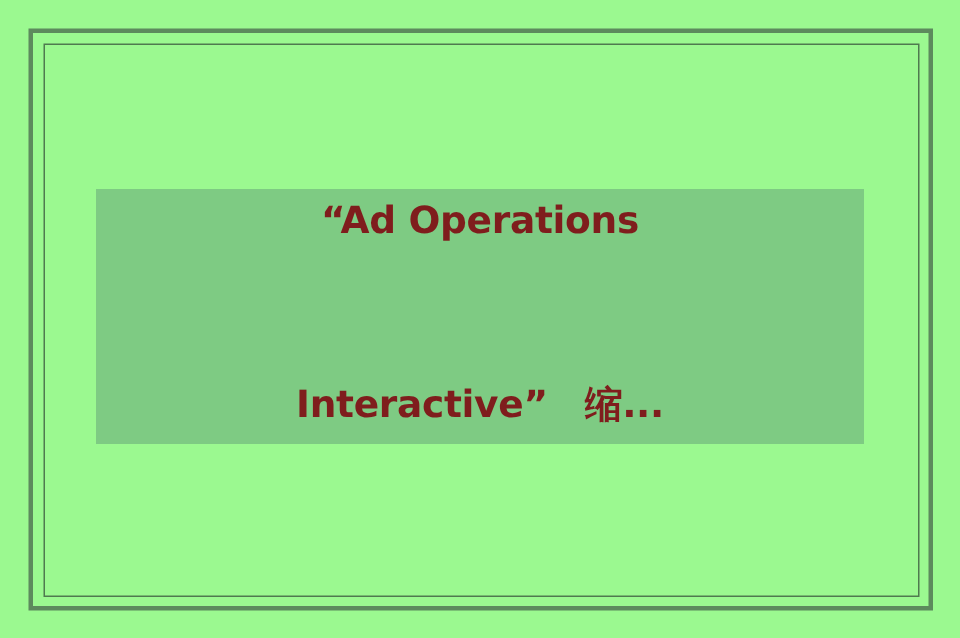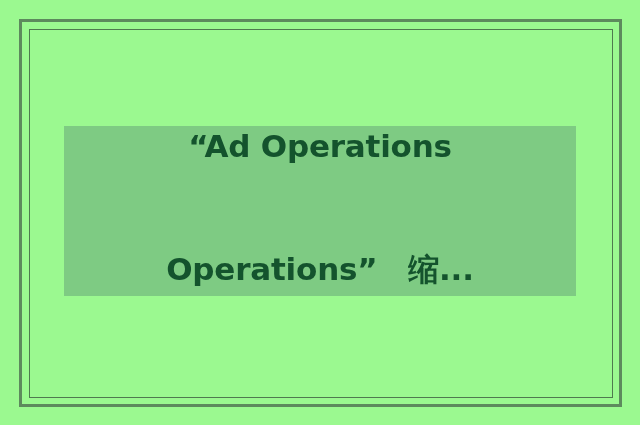--- a/index.html
+++ b/index.html
@@ -63,24 +63,24 @@
     align-items: center;
     justify-content: center;
     overflow: hidden;
   }
 
   
   .placeholder-text {
     margin-top: -6px;
     width: 100%;
     text-align: center;
-    color: #14532d;
+    color: #7f1d1d;
     font-family: "DejaVu Sans", "Liberation Sans", sans-serif;
     font-weight: bold;
-    font-size: 31px;
+    font-size: 25px;
     line-height: 41px;
     letter-spacing: -0.2px;
     white-space: pre;
     text-rendering: optimizeLegibility;
     -webkit-font-smoothing: antialiased;
   }
 
   .placeholder-text .line {
     display: block;
   }
@@ -90,17 +90,17 @@
 
 <div class="canvas">
 
   <div class="frame-outer"></div>
 
   <div class="frame-inner"></div>
 
   <div class="placeholder-panel">
     <div class="placeholder-text">
       <span class="line">“Ad Operations</span>
-      <span class="line">Operations”　缩...</span>
+      <span class="line">Interactive”　缩...</span>
     </div>
   </div>
 
 </div>
 
 </body></html>

